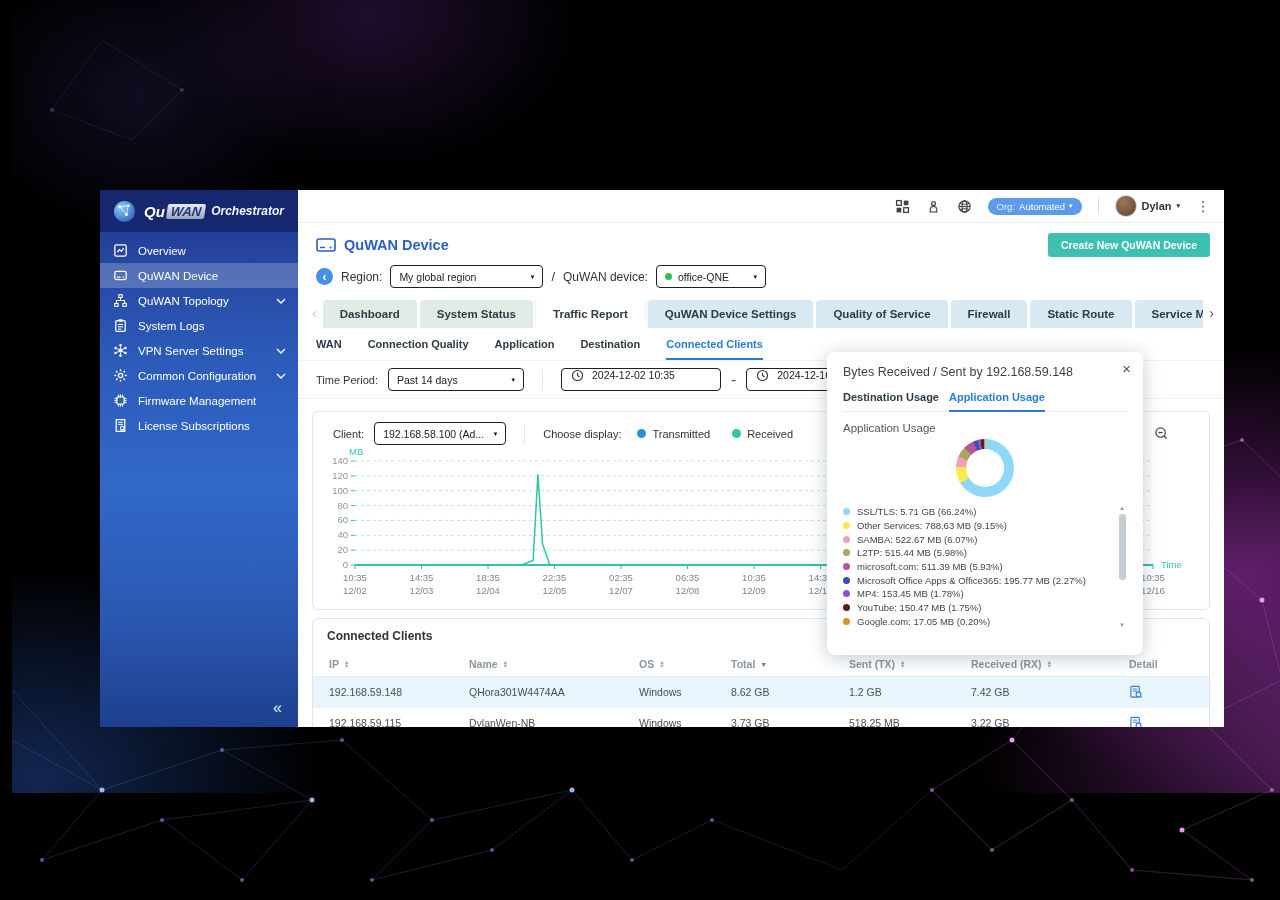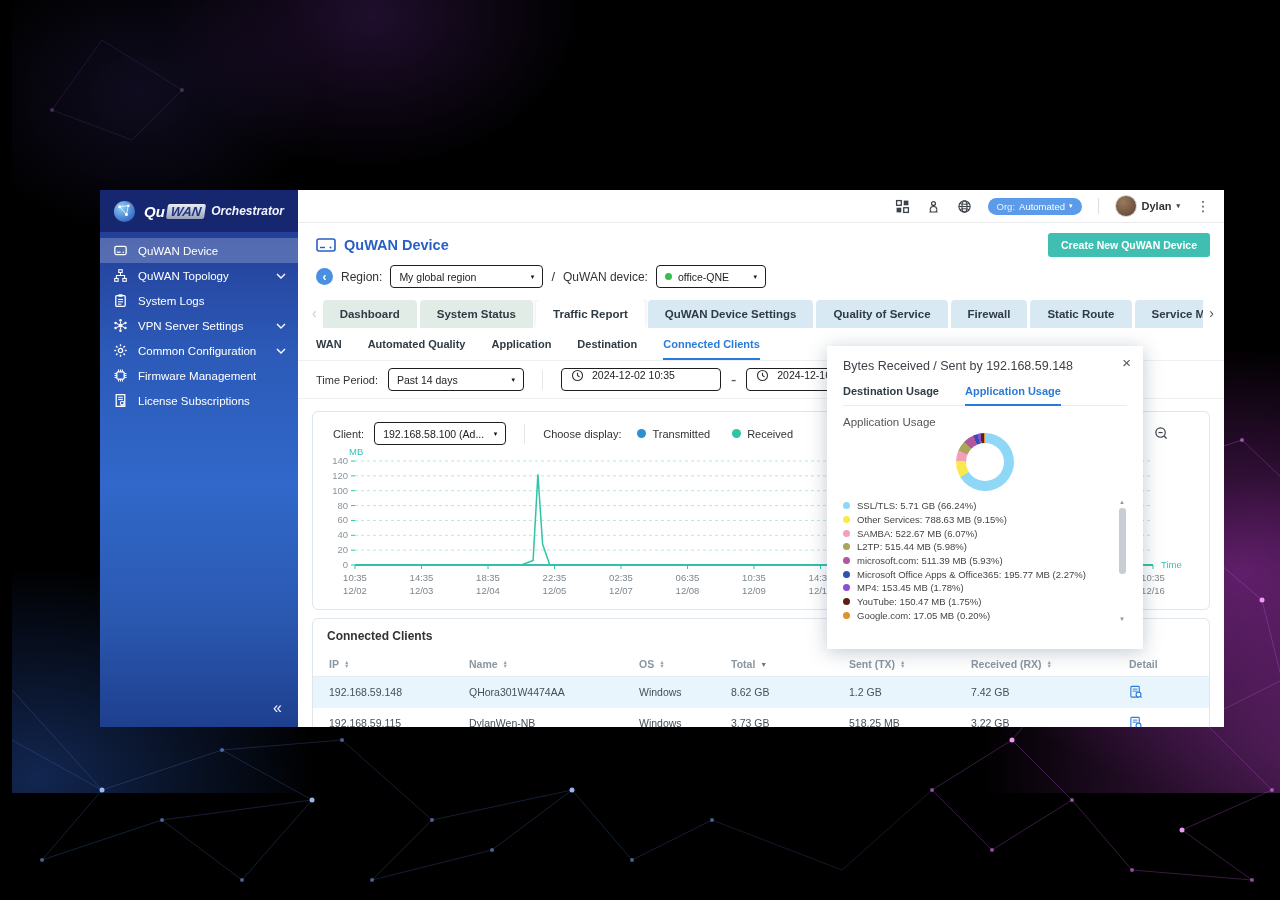--- a/index.html
+++ b/index.html
@@ -105,26 +105,26 @@
     align-items:center;padding-left:16px;}
   .thead{height:24px;border-bottom:1px solid #e6edf2;color:#8a97a1;font-size:10.5px;}
   .th{display:flex;gap:5px;align-items:center;cursor:pointer;font-weight:bold;}
   .sortb{display:inline-flex;flex-direction:column;font-size:5.5px;line-height:4.5px;color:#9aa7b0;}
   .sortd{font-size:7px;color:#6b7680;}
   .trow{height:30px;font-size:10.5px;color:#45505a;border-bottom:1px solid #f0f4f7;}
   .trow.hl{background:#e9f5fc;}
   .detail-btn{display:flex;cursor:pointer;}
 
   
-  .popup{position:absolute;left:727px;top:156px;width:316px;height:303px;background:#fff;
-    border-radius:0;box-shadow:0 3px 18px rgba(40,60,90,.28);z-index:40;
+  .popup{position:absolute;left:727px;top:162px;width:316px;height:303px;background:#fff;
+    border-radius:8px;box-shadow:0 3px 18px rgba(40,60,90,.28);z-index:40;
     padding:13px 16px 0;box-sizing:border-box;}
   .ptitle{font-size:12.5px;color:#3c4248;}
   .pclose{position:absolute;right:12px;top:8px;font-size:15px;color:#555;cursor:pointer;}
-  .ptabs{display:flex;gap:26px;margin-top:12px;border-bottom:1px solid #ebebeb;}
+  .ptabs{display:flex;gap:10px;margin-top:12px;border-bottom:1px solid #ebebeb;}
   .ptab{font-size:11px;font-weight:bold;color:#2f3b44;padding-bottom:7px;cursor:pointer;}
   .ptab.active{color:#2b7bd6;border-bottom:2px solid #2b7bd6;margin-bottom:-1px;}
   .psec{font-size:11.5px;color:#555;margin-top:10px;}
   .donut-wrap{display:flex;justify-content:center;margin-top:5px;}
   .donut{width:58px;height:58px;border-radius:50%;position:relative;}
   .donut::after{content:"";position:absolute;inset:10px;background:#fff;border-radius:50%;}
   .plegend{margin-top:8px;position:relative;padding-right:18px;}
   .pl-row{display:flex;align-items:center;gap:7px;height:13.7px;font-size:9.5px;color:#444;white-space:nowrap;overflow:hidden;}
   .pl-dot{width:7px;height:7px;border-radius:50%;flex:none;}
   .pscroll{position:absolute;right:0;top:0;bottom:0;width:10px;}
@@ -215,20 +215,29 @@
             <circle cx="15" cy="16" r="1.6" fill="#fff"></circle>
           </svg>
         </span>
         <span class="logo-text">
           <span class="logo-qu">Qu</span>
             <span class="logo-wan">WAN</span>
             <span class="logo-orch">Orchestrator</span>
         </span>
       </div>
       <div class="sb-menu" id="sb-menu">
+          <div class="sb-item">
+            <span class="sb-icon">
+              <svg viewBox="0 0 14 14">
+                <rect x="1.7" y="1.7" width="10.6" height="10.6" rx="1.5" fill="none" stroke="#fff" stroke-width="1.2"></rect>
+                <polyline points="4,8.6 6,6.2 7.8,7.8 10,4.8" fill="none" stroke="#fff" stroke-width="1.2"></polyline>
+              </svg>
+            </span>
+            <span class="sb-label">Overview</span>
+          </div>
           <div class="sb-item active">
             <span class="sb-icon">
               <svg viewBox="0 0 14 14">
                 <rect x="1.7" y="3.2" width="10.6" height="7.6" rx="1.4" fill="none" stroke="#fff" stroke-width="1.2"></rect>
                 <line x1="3.6" y1="8.6" x2="7" y2="8.6" stroke="#fff" stroke-width="1.1"></line>
                 <circle cx="9.6" cy="8.6" r=".7" fill="#fff"></circle>
               </svg>
             </span>
             <span class="sb-label">QuWAN Device</span>
           </div>
@@ -425,21 +434,21 @@
             <div class="tab">Quality of Service</div>
             <div class="tab">Firewall</div>
             <div class="tab">Static Route</div>
             <div class="tab">Service Management</div>
           </div>
         <span class="tab-nav next">›</span>
       </div>
 
       <div class="subtabs" id="subtabs">
           <div class="subtab">WAN</div>
-          <div class="subtab">Automated Quality</div>
+          <div class="subtab">Connection Quality</div>
           <div class="subtab">Application</div>
           <div class="subtab">Destination</div>
           <div class="subtab active">Connected Clients</div>
         </div>
 
       <div class="time-row">
         <span class="lbl" style="font-size:11px">Time Period:</span>
         <span class="select sel-period">
           <span>Past 14 days</span>
           <span class="car">▾</span>

